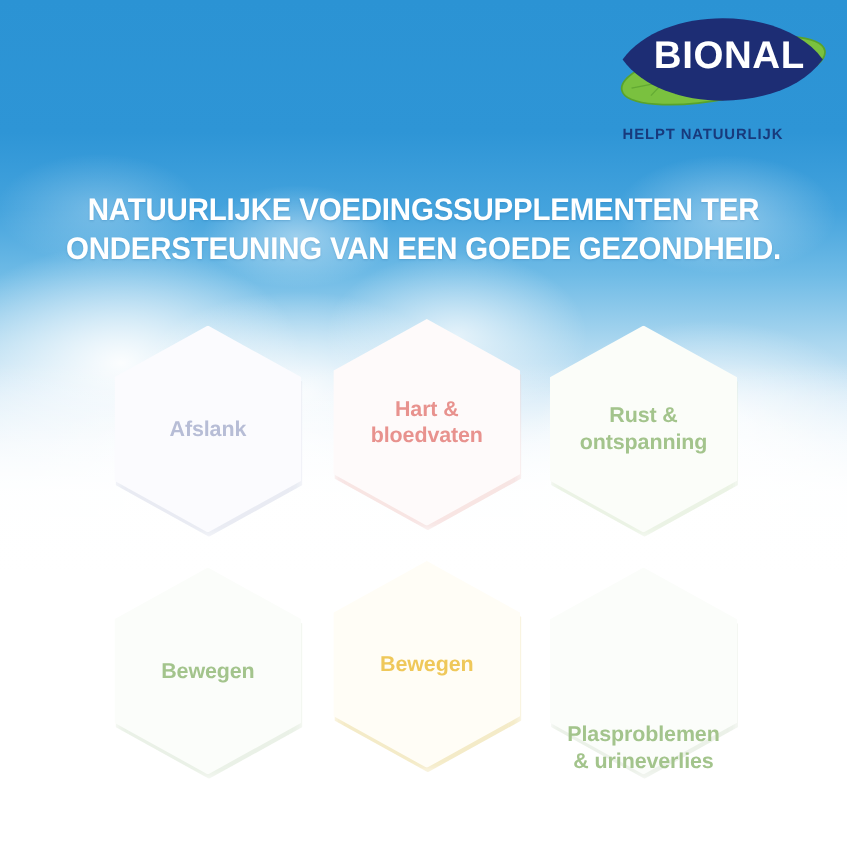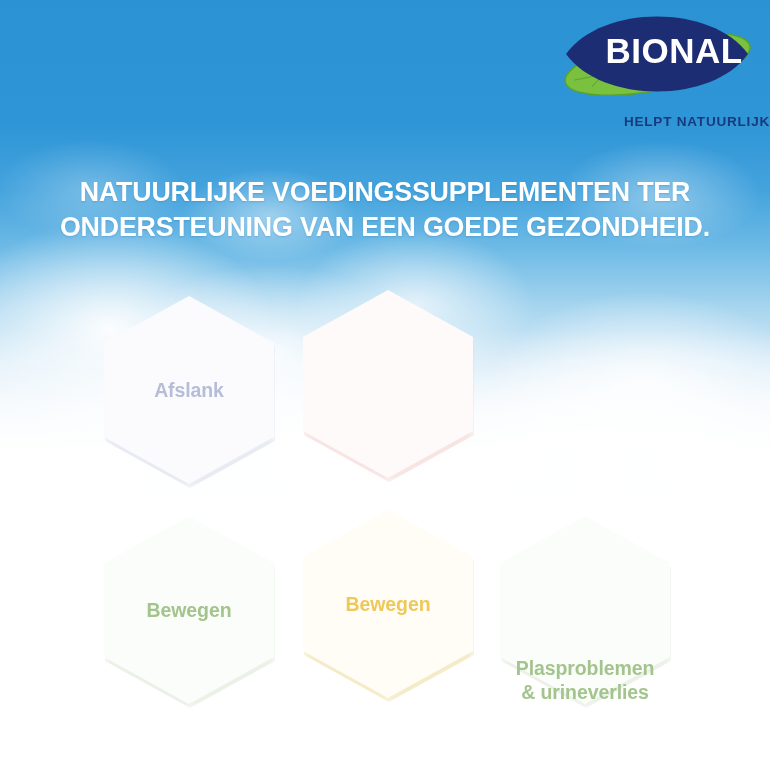--- a/index.html
+++ b/index.html
@@ -63,35 +63,35 @@
     height: 132px;
   }
   .logo-mark {
     position: absolute;
     left: 0; top: 0;
     width: 190px;
     height: 100px;
   }
   .logo-text {
     position: absolute;
-    left: 17px; top: 22px;
+    left: 6px; top: 22px;
     width: 190px;
     text-align: center;
     font-size: 35px;
     font-weight: bold;
     letter-spacing: 0.5px;
     color: #ffffff;
     line-height: 46px;
   }
   .logo-tagline {
     position: absolute;
-    left: 18px;
+    left: 4px;
     top: 108px;
     width: 190px;
-    text-align: right;
+    text-align: left;
     color: #183a7c;
     font-size: 13.5px;
     font-weight: bold;
     letter-spacing: 0.8px;
   }
 
   
   .headline {
     position: absolute;
     left: 0;
@@ -196,22 +196,30 @@
 
     <div class="hex pos-0">
       <div class="hex-shadow" style="background: rgb(215, 219, 233);"></div>
       <div class="hex-shape" style="background: rgb(251, 251, 254);"></div>
       <div class="hex-label" style="color: rgb(183, 189, 214);">Afslank</div>
     </div>
 
     <div class="hex pos-1">
       <div class="hex-shadow" style="background: rgb(242, 207, 205);"></div>
       <div class="hex-shape" style="background: rgb(254, 250, 250);"></div>
-    </div>
-
+      <div class="hex-label" style="color: rgb(232, 146, 142);">Hart &amp;
+bloedvaten</div>
+    </div>
+
+    <div class="hex pos-2">
+      <div class="hex-shadow" style="background: rgb(218, 233, 207);"></div>
+      <div class="hex-shape" style="background: rgb(251, 253, 249);"></div>
+      <div class="hex-label" style="color: rgb(163, 196, 140);">Rust &amp;
+ontspanning</div>
+    </div>
 
     <div class="hex pos-3">
       <div class="hex-shadow" style="background: rgb(217, 230, 211);"></div>
       <div class="hex-shape" style="background: rgb(251, 253, 250);"></div>
       <div class="hex-label" style="color: rgb(163, 196, 140);">Bewegen</div>
     </div>
 
     <div class="hex pos-4">
       <div class="hex-shadow" style="background: rgb(236, 219, 155);"></div>
       <div class="hex-shape" style="background: rgb(255, 253, 246);"></div>

